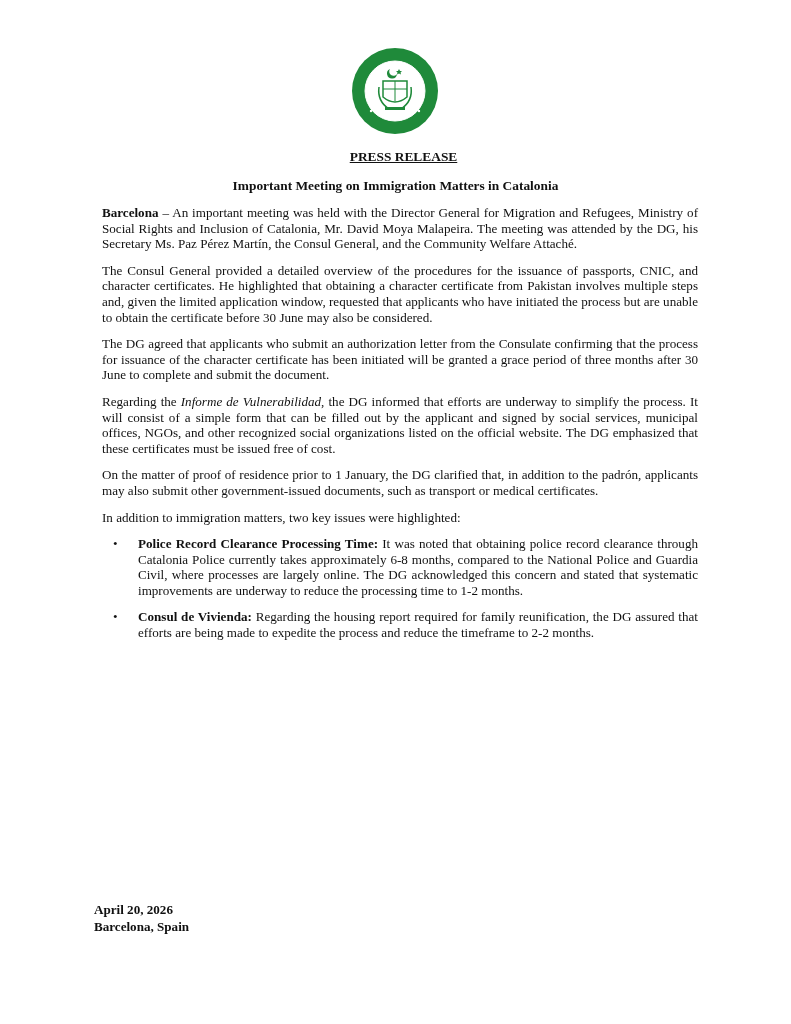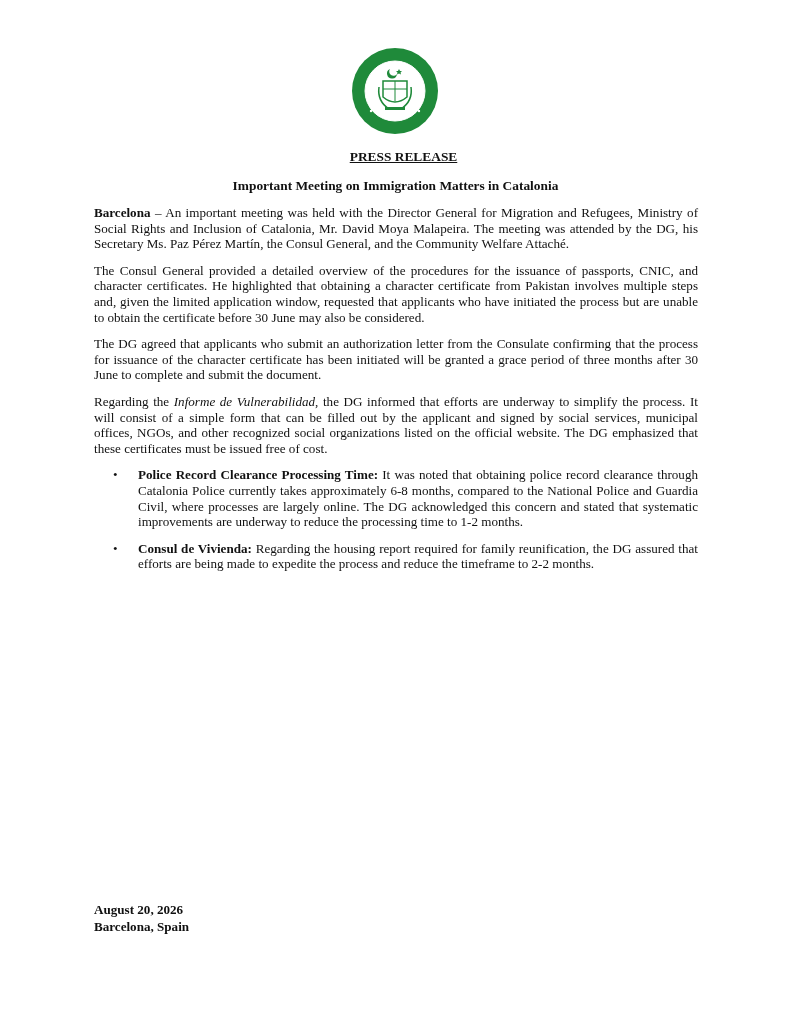--- a/index.html
+++ b/index.html
@@ -17,21 +17,21 @@
       margin-left: 8px;
     }
     .subtitle {
       position: absolute; left: 0; width: 791px; top: 178px;
       text-align: center; font-weight: bold; font-size: 13.4px;
     }
     .body {
       position: absolute; left: 94px; width: 604px; top: 205px;
       font-size: 13.1px; line-height: 15.6px; text-align: justify;
     }
-    .body p { margin: 0 0 11px 0; }
+    .body p { margin: 0 0 11px 8px; }
     .body ul { margin: 0 0 8px 0; padding-left: 44px; list-style: none; }
     .body li { position: relative; margin-bottom: 11px; }
     .body li .bullet { position: absolute; left: -25px; top: 0; }
     .sig {
       position: absolute; left: 94px; top: 901px; font-weight: bold;
       font-size: 13.1px; line-height: 17px;
     }
     b { font-weight: bold; }
   </style>
 </head>
@@ -56,28 +56,30 @@
 </div>
 
 <div class="title">PRESS RELEASE</div>
 <div class="subtitle">Important Meeting on Immigration Matters in Catalonia</div>
 
 <div class="body">
   <p><b>Barcelona</b><span> – An important meeting was held with the Director General for Migration and Refugees, Ministry of Social Rights and Inclusion of Catalonia, Mr. David Moya Malapeira. The meeting was attended by the DG, his Secretary Ms. Paz Pérez Martín, the Consul General, and the Community Welfare Attaché.</span></p>
   <p>The Consul General provided a detailed overview of the procedures for the issuance of passports, CNIC, and character certificates. He highlighted that obtaining a character certificate from Pakistan involves multiple steps and, given the limited application window, requested that applicants who have initiated the process but are unable to obtain the certificate before 30 June may also be considered.</p>
   <p>The DG agreed that applicants who submit an authorization letter from the Consulate confirming that the process for issuance of the character certificate has been initiated will be granted a grace period of three months after 30 June to complete and submit the document.</p>
   <p><span>Regarding the </span><i>Informe de Vulnerabilidad</i><span>, the DG informed that efforts are underway to simplify the process. It will consist of a simple form that can be filled out by the applicant and signed by social services, municipal offices, NGOs, and other recognized social organizations listed on the official website. The DG emphasized that these certificates must be issued free of cost.</span></p>
+  <p>On the matter of proof of residence prior to 1 January, the DG clarified that, in addition to the padrón, applicants may also submit other government-issued documents, such as transport or medical certificates.</p>
+  <p>In addition to immigration matters, two key issues were highlighted:</p>
   <ul>
     <li>
       <span class="bullet">•</span>
       <b>Police Record Clearance Processing Time:</b><span> It was noted that obtaining police record clearance through Catalonia Police currently takes approximately 6-8 months, compared to the National Police and Guardia Civil, where processes are largely online. The DG acknowledged this concern and stated that systematic improvements are underway to reduce the processing time to 1-2 months.</span>
     </li>
     <li>
       <span class="bullet">•</span>
       <b>Consul de Vivienda:</b><span> Regarding the housing report required for family reunification, the DG assured that efforts are being made to expedite the process and reduce the timeframe to 2-2 months.</span>
     </li>
   </ul>
 </div>
 
 <div class="sig">
-  <div>August 20, 2026</div>
+  <div>April 20, 2026</div>
   <div>Barcelona, Spain</div>
 </div>
 
 </body></html>

